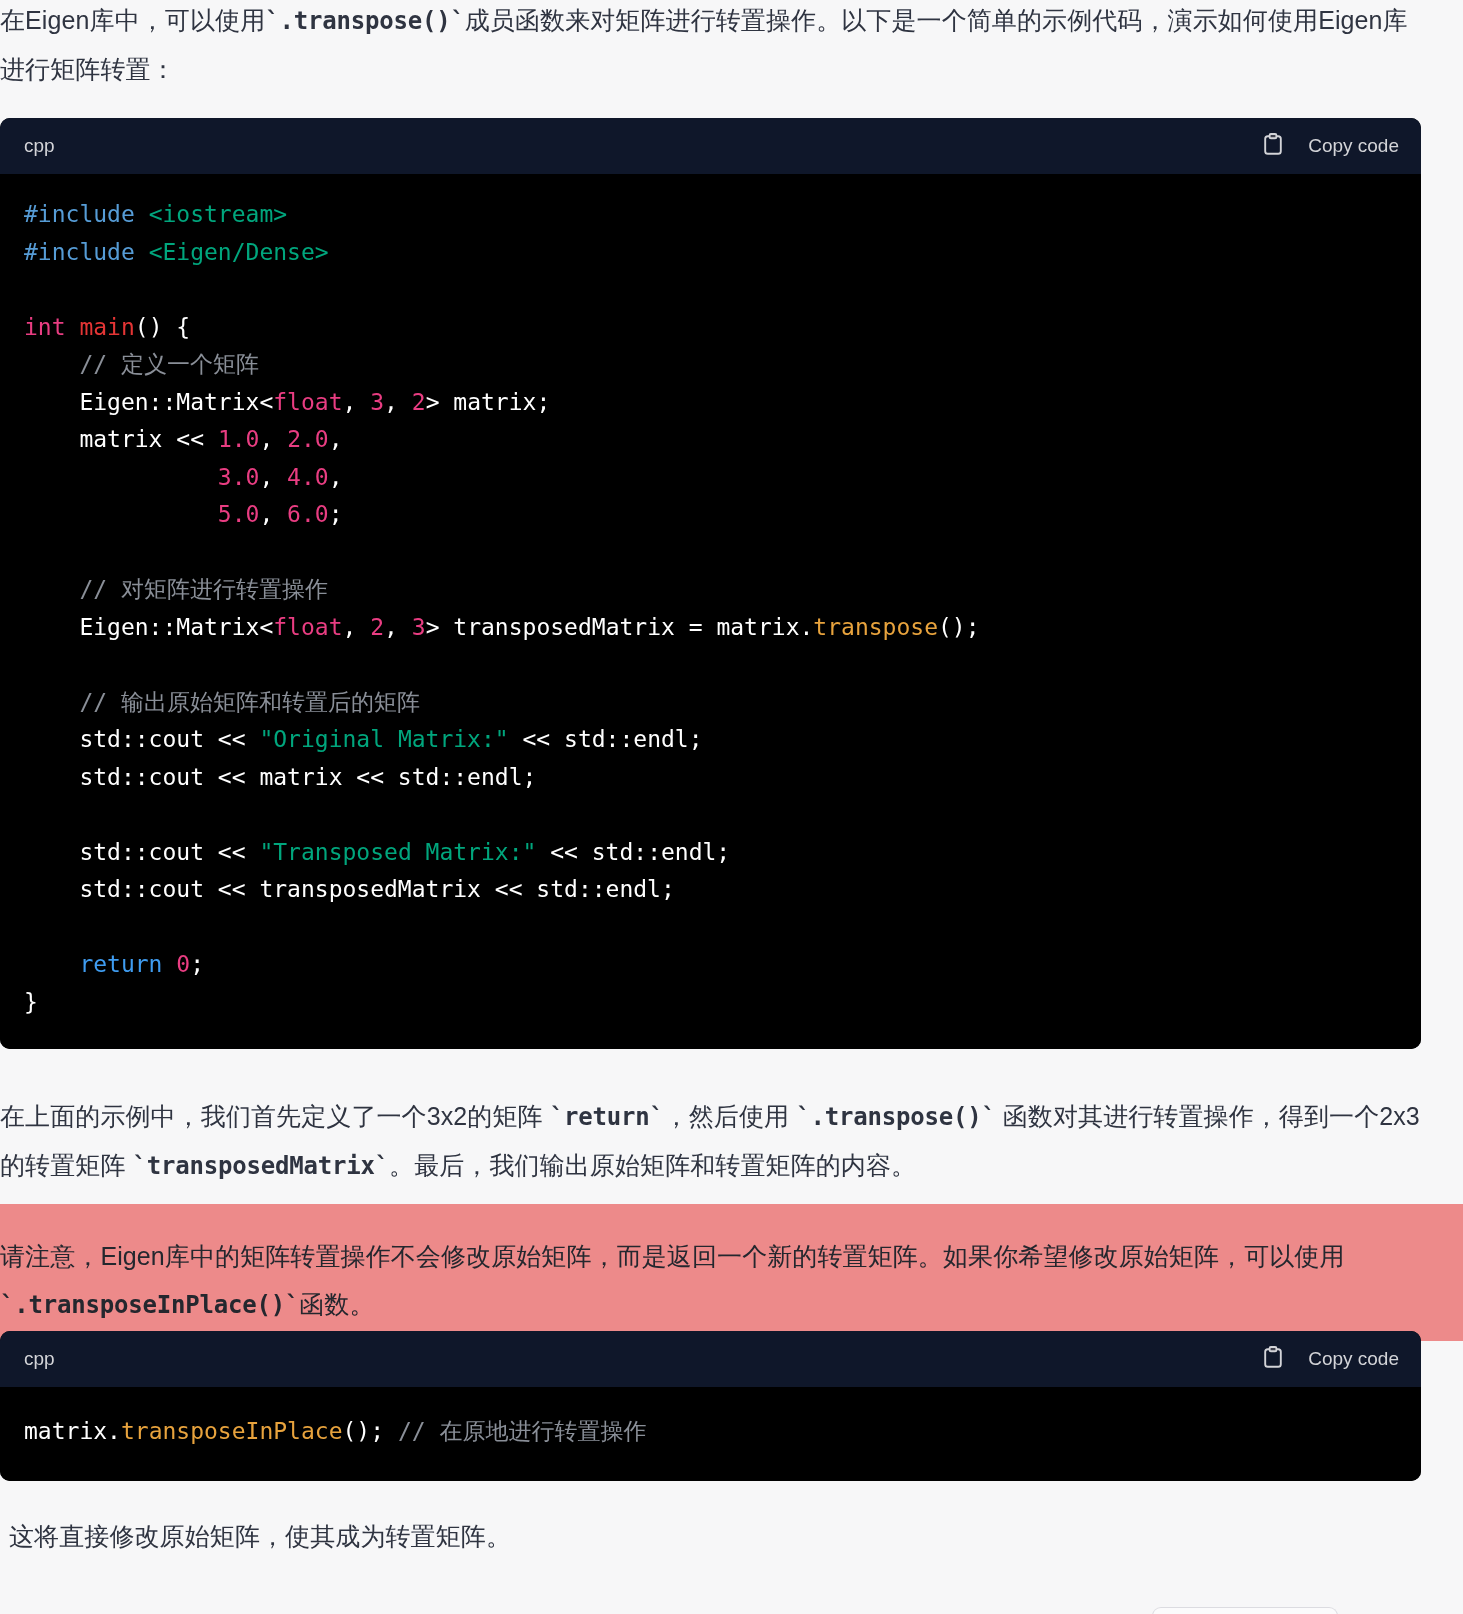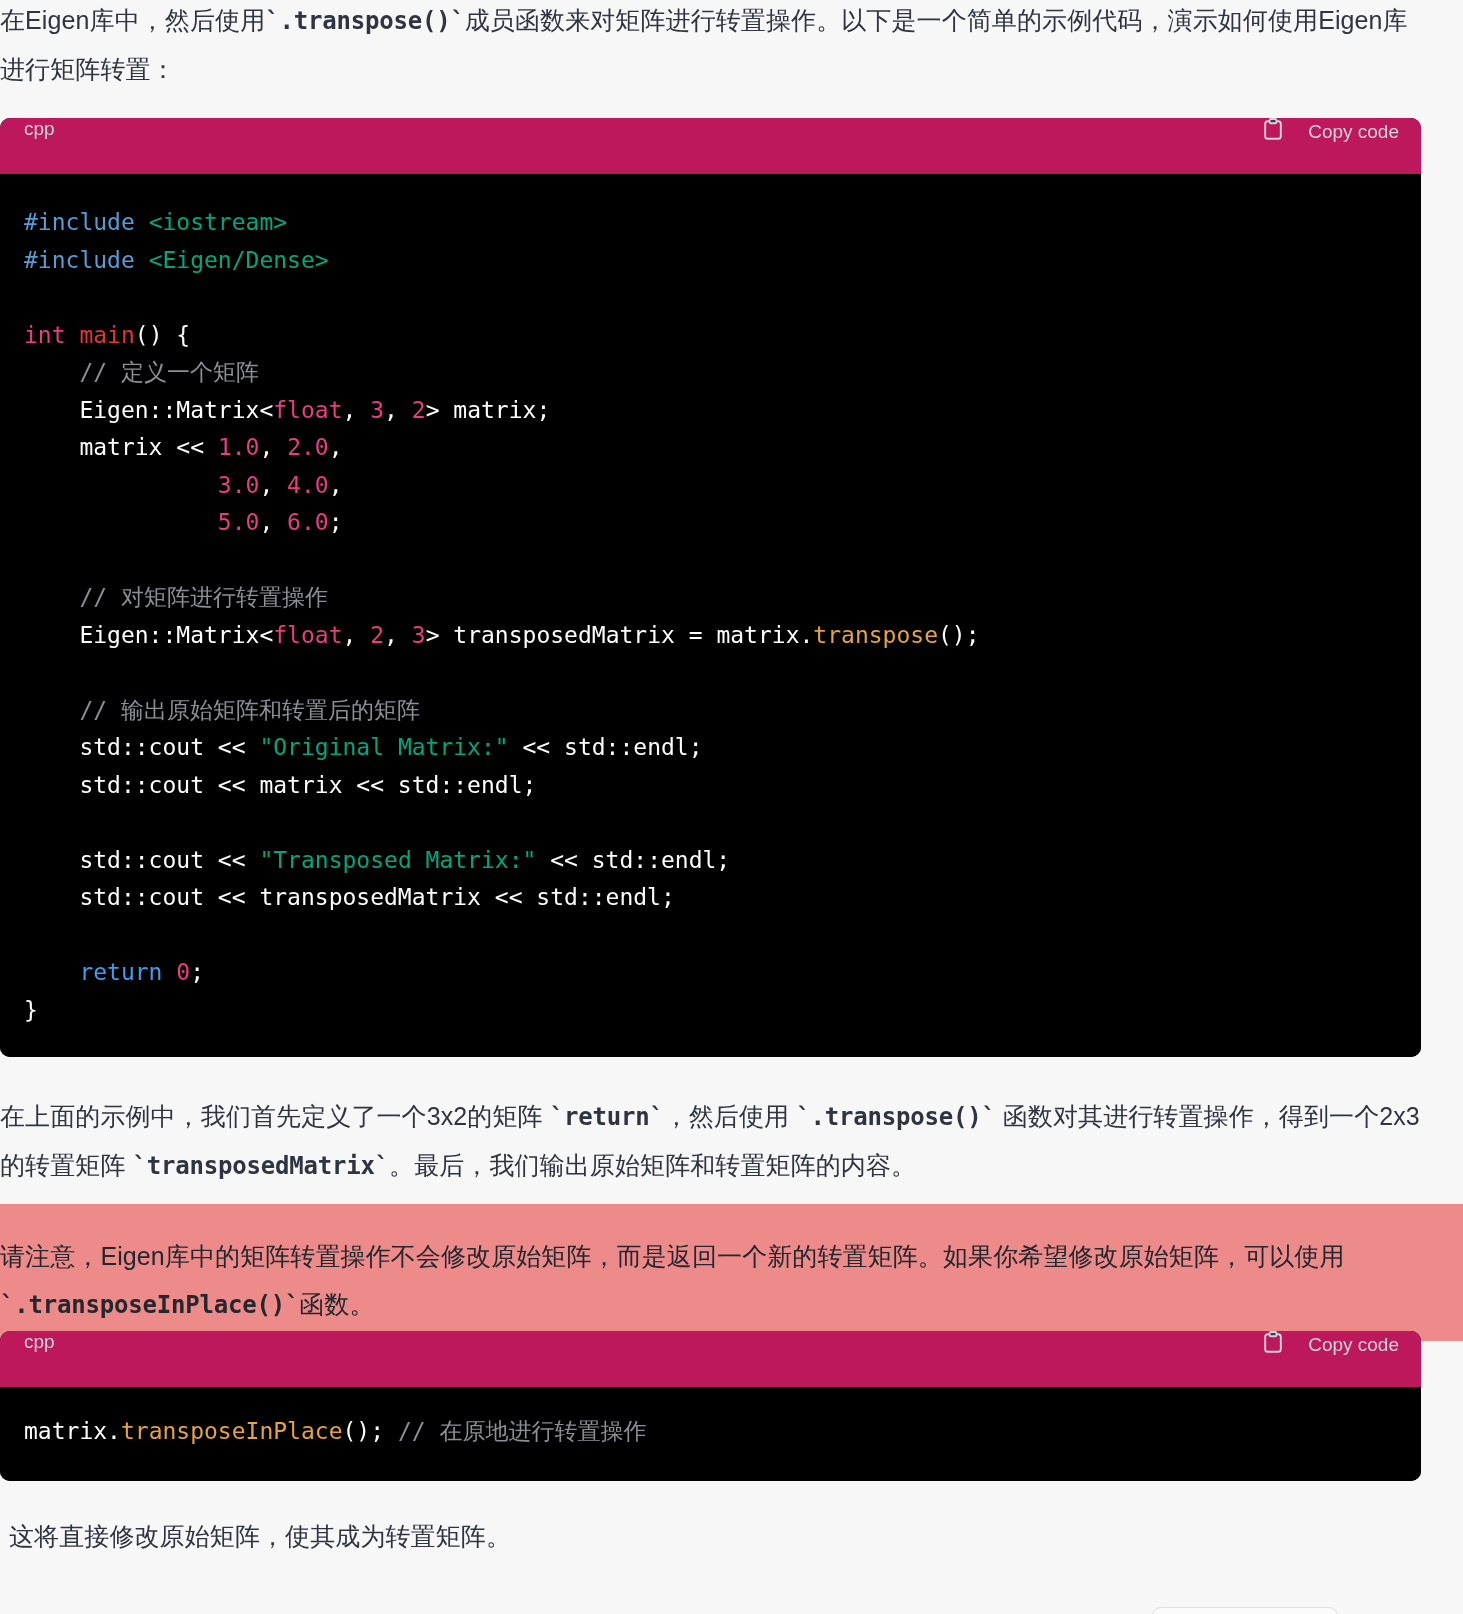--- a/index.html
+++ b/index.html
@@ -42,23 +42,23 @@
   .codeblock {
     position: absolute;
     left: 0;
     width: 1421px;
     border-radius: 10px;
     overflow: hidden;
     background: #000000;
   }
   .code-header {
     height: 56px;
-    background: #be185d;
+    background: #0f172a;
     display: flex;
-    align-items: flex-start;
+    align-items: center;
     justify-content: space-between;
     padding: 0 22px 0 24px;
     box-sizing: border-box;
   }
   .code-lang {
     font-size: 19px;
     color: #d3d4d8;
     font-family: "Liberation Sans", "DejaVu Sans", sans-serif;
   }
   .copy-btn {
@@ -67,21 +67,21 @@
     gap: 25px;
     font-size: 19px;
     color: #d3d4d8;
     cursor: pointer;
     user-select: none;
   }
   .clip-icon { display: block; }
 
   .code-body {
     background: #000000;
-    padding: 30px 24px 28px 24px;
+    padding: 22px 24px 28px 24px;
     box-sizing: border-box;
     font-family: "DejaVu Sans Mono", "Liberation Mono", monospace;
     font-size: 23px;
     line-height: 37.5px;
     white-space: pre;
     color: #ffffff;
     overflow: hidden;
   }
   .code-body-compact {
     padding: 26px 12px 30px 24px;
@@ -139,21 +139,21 @@
     border-bottom: none;
     border-radius: 9px 9px 0 0;
     box-sizing: border-box;
   }
 </style>
 </head>
 <body>
 
 <div class="para-top">
   <div class="prose">
-    <span>在Eigen库中，然后使用</span><span class="inline-code">`.transpose()`</span><span>成员函数来对矩阵进行转置操作。以下是一个简单的示例代码，演示如何使用Eigen库进行矩阵转置：</span>
+    <span>在Eigen库中，可以使用</span><span class="inline-code">`.transpose()`</span><span>成员函数来对矩阵进行转置操作。以下是一个简单的示例代码，演示如何使用Eigen库进行矩阵转置：</span>
   </div>
 </div>
 
 <div class="codeblock" style="top:118px;">
   <div class="code-header">
     <span class="code-lang">cpp</span>
     <span class="copy-btn">
       <span class="clip-icon">
         <svg width="20" height="22" viewBox="0 0 20 22" fill="none" aria-hidden="true">
           <rect x="2.2" y="3.2" width="15.6" height="17.6" rx="2.6" stroke="#d3d4d8" stroke-width="1.9"></rect>

